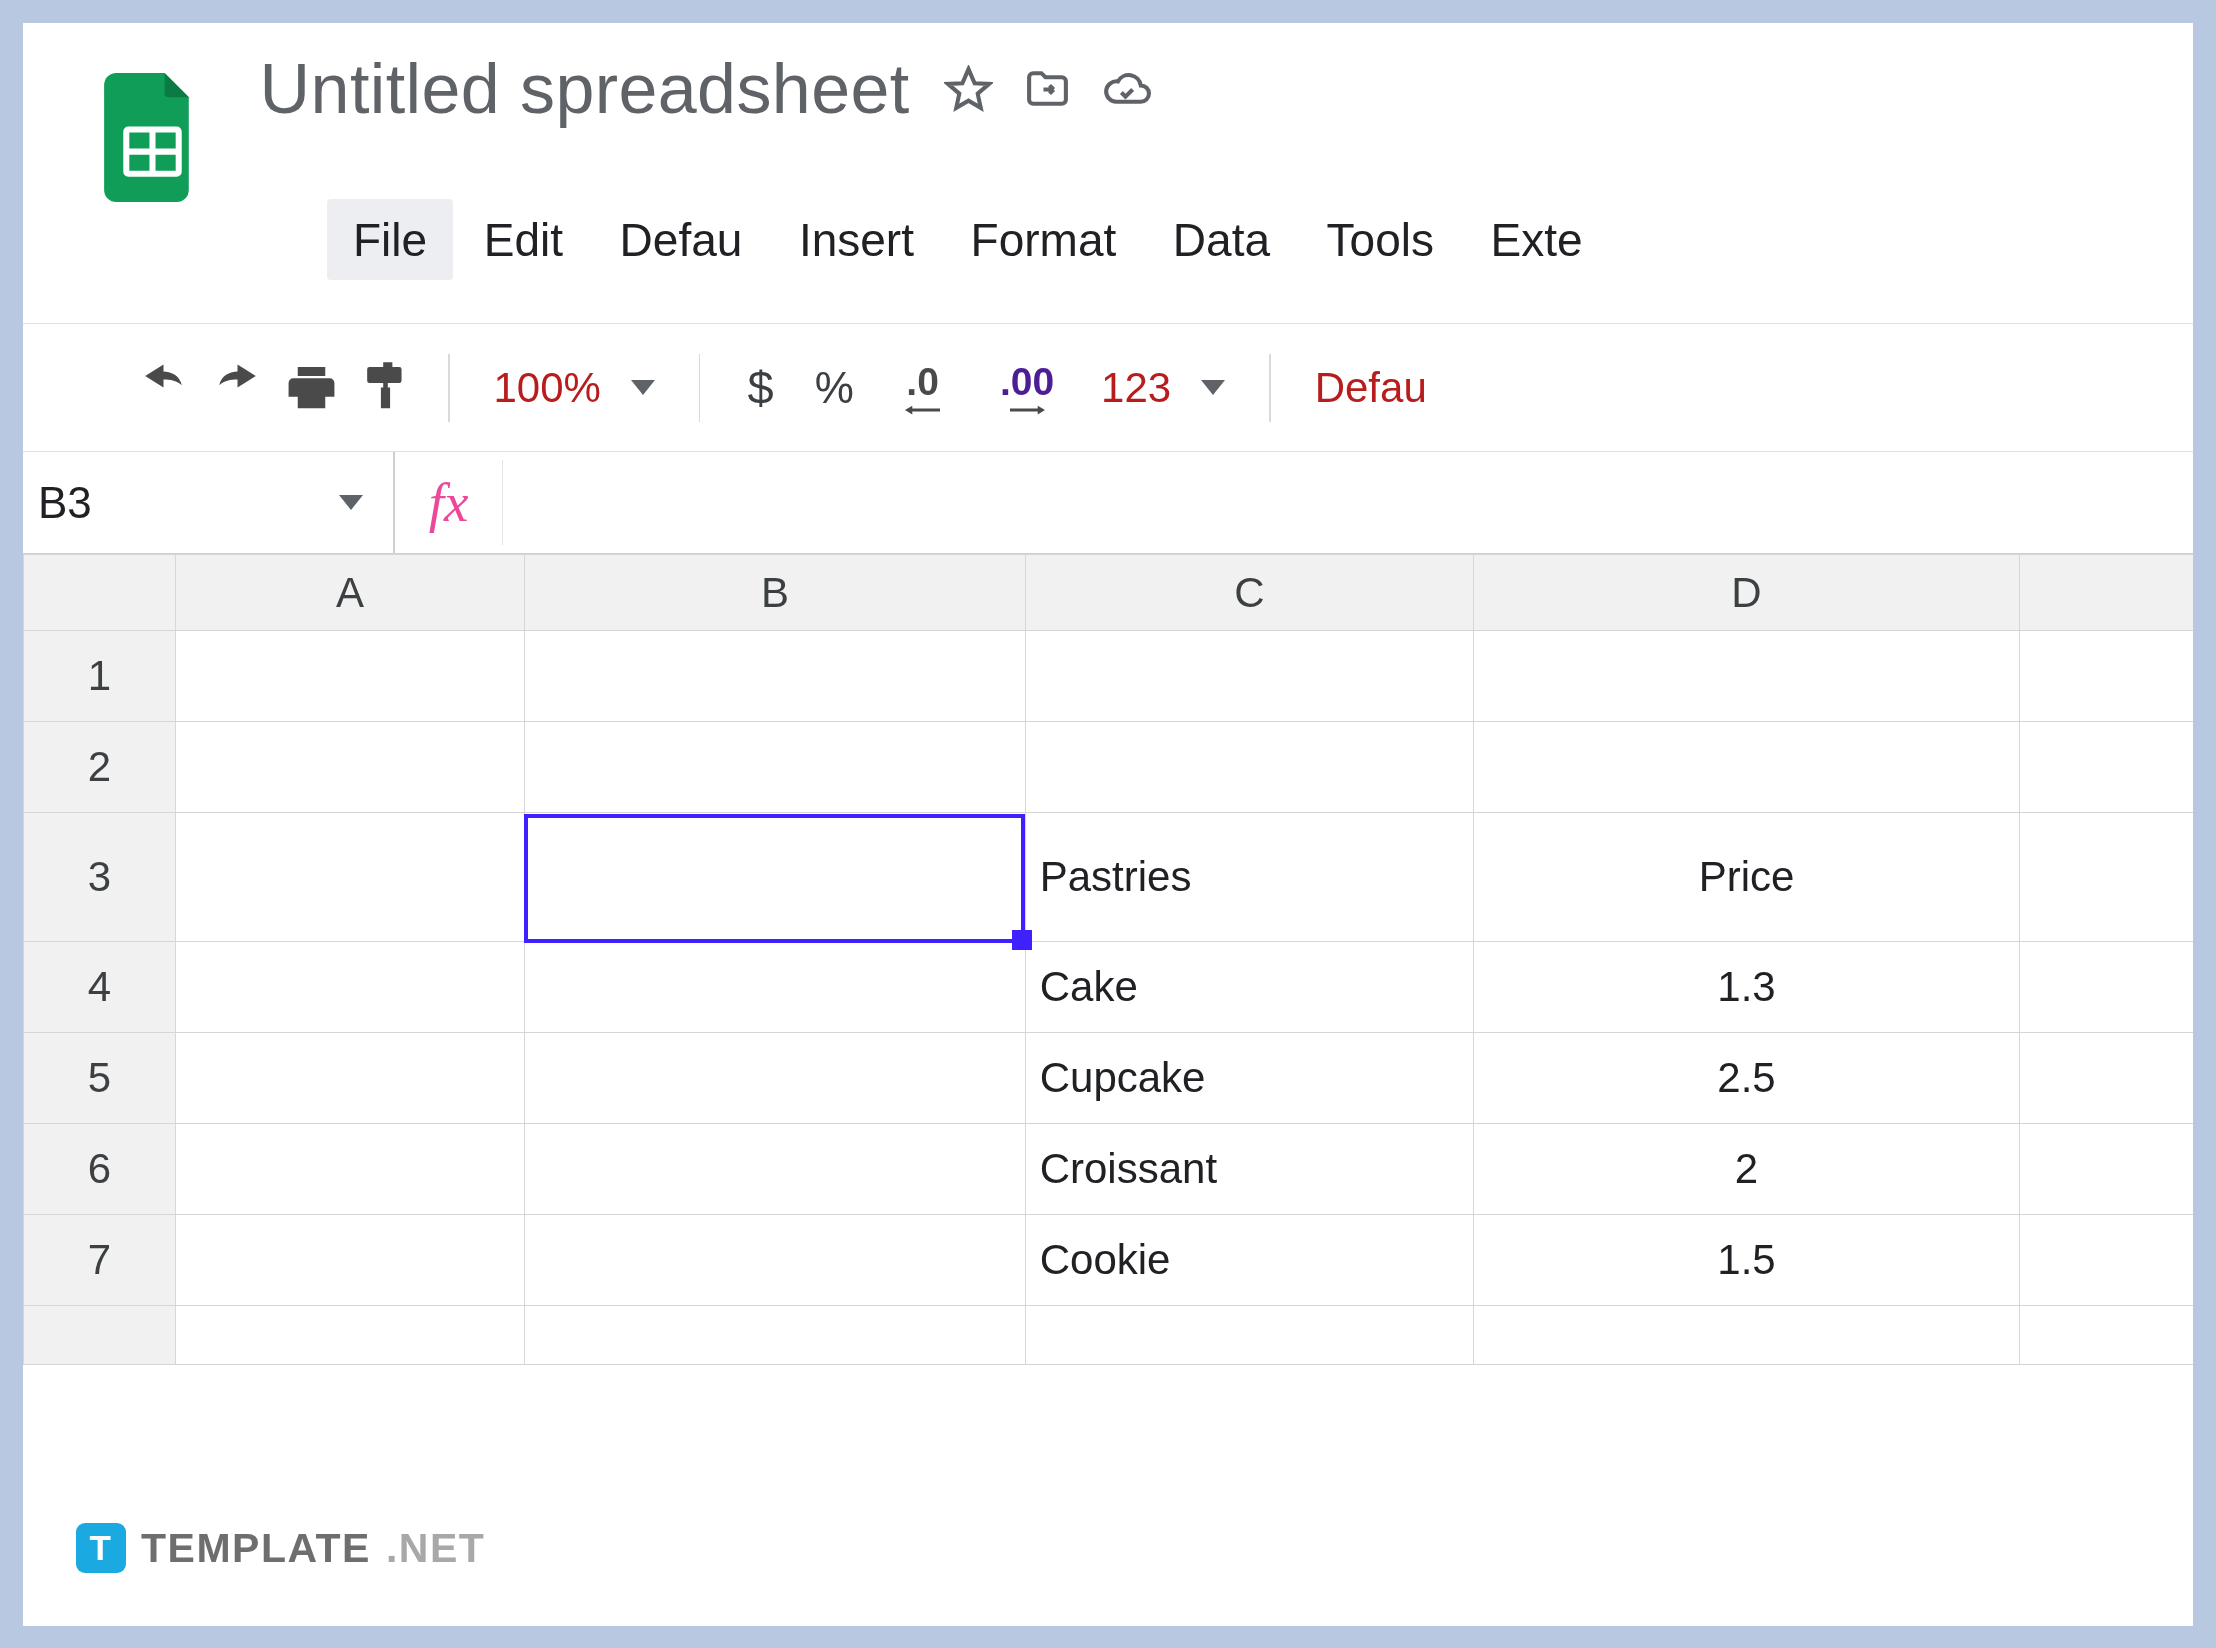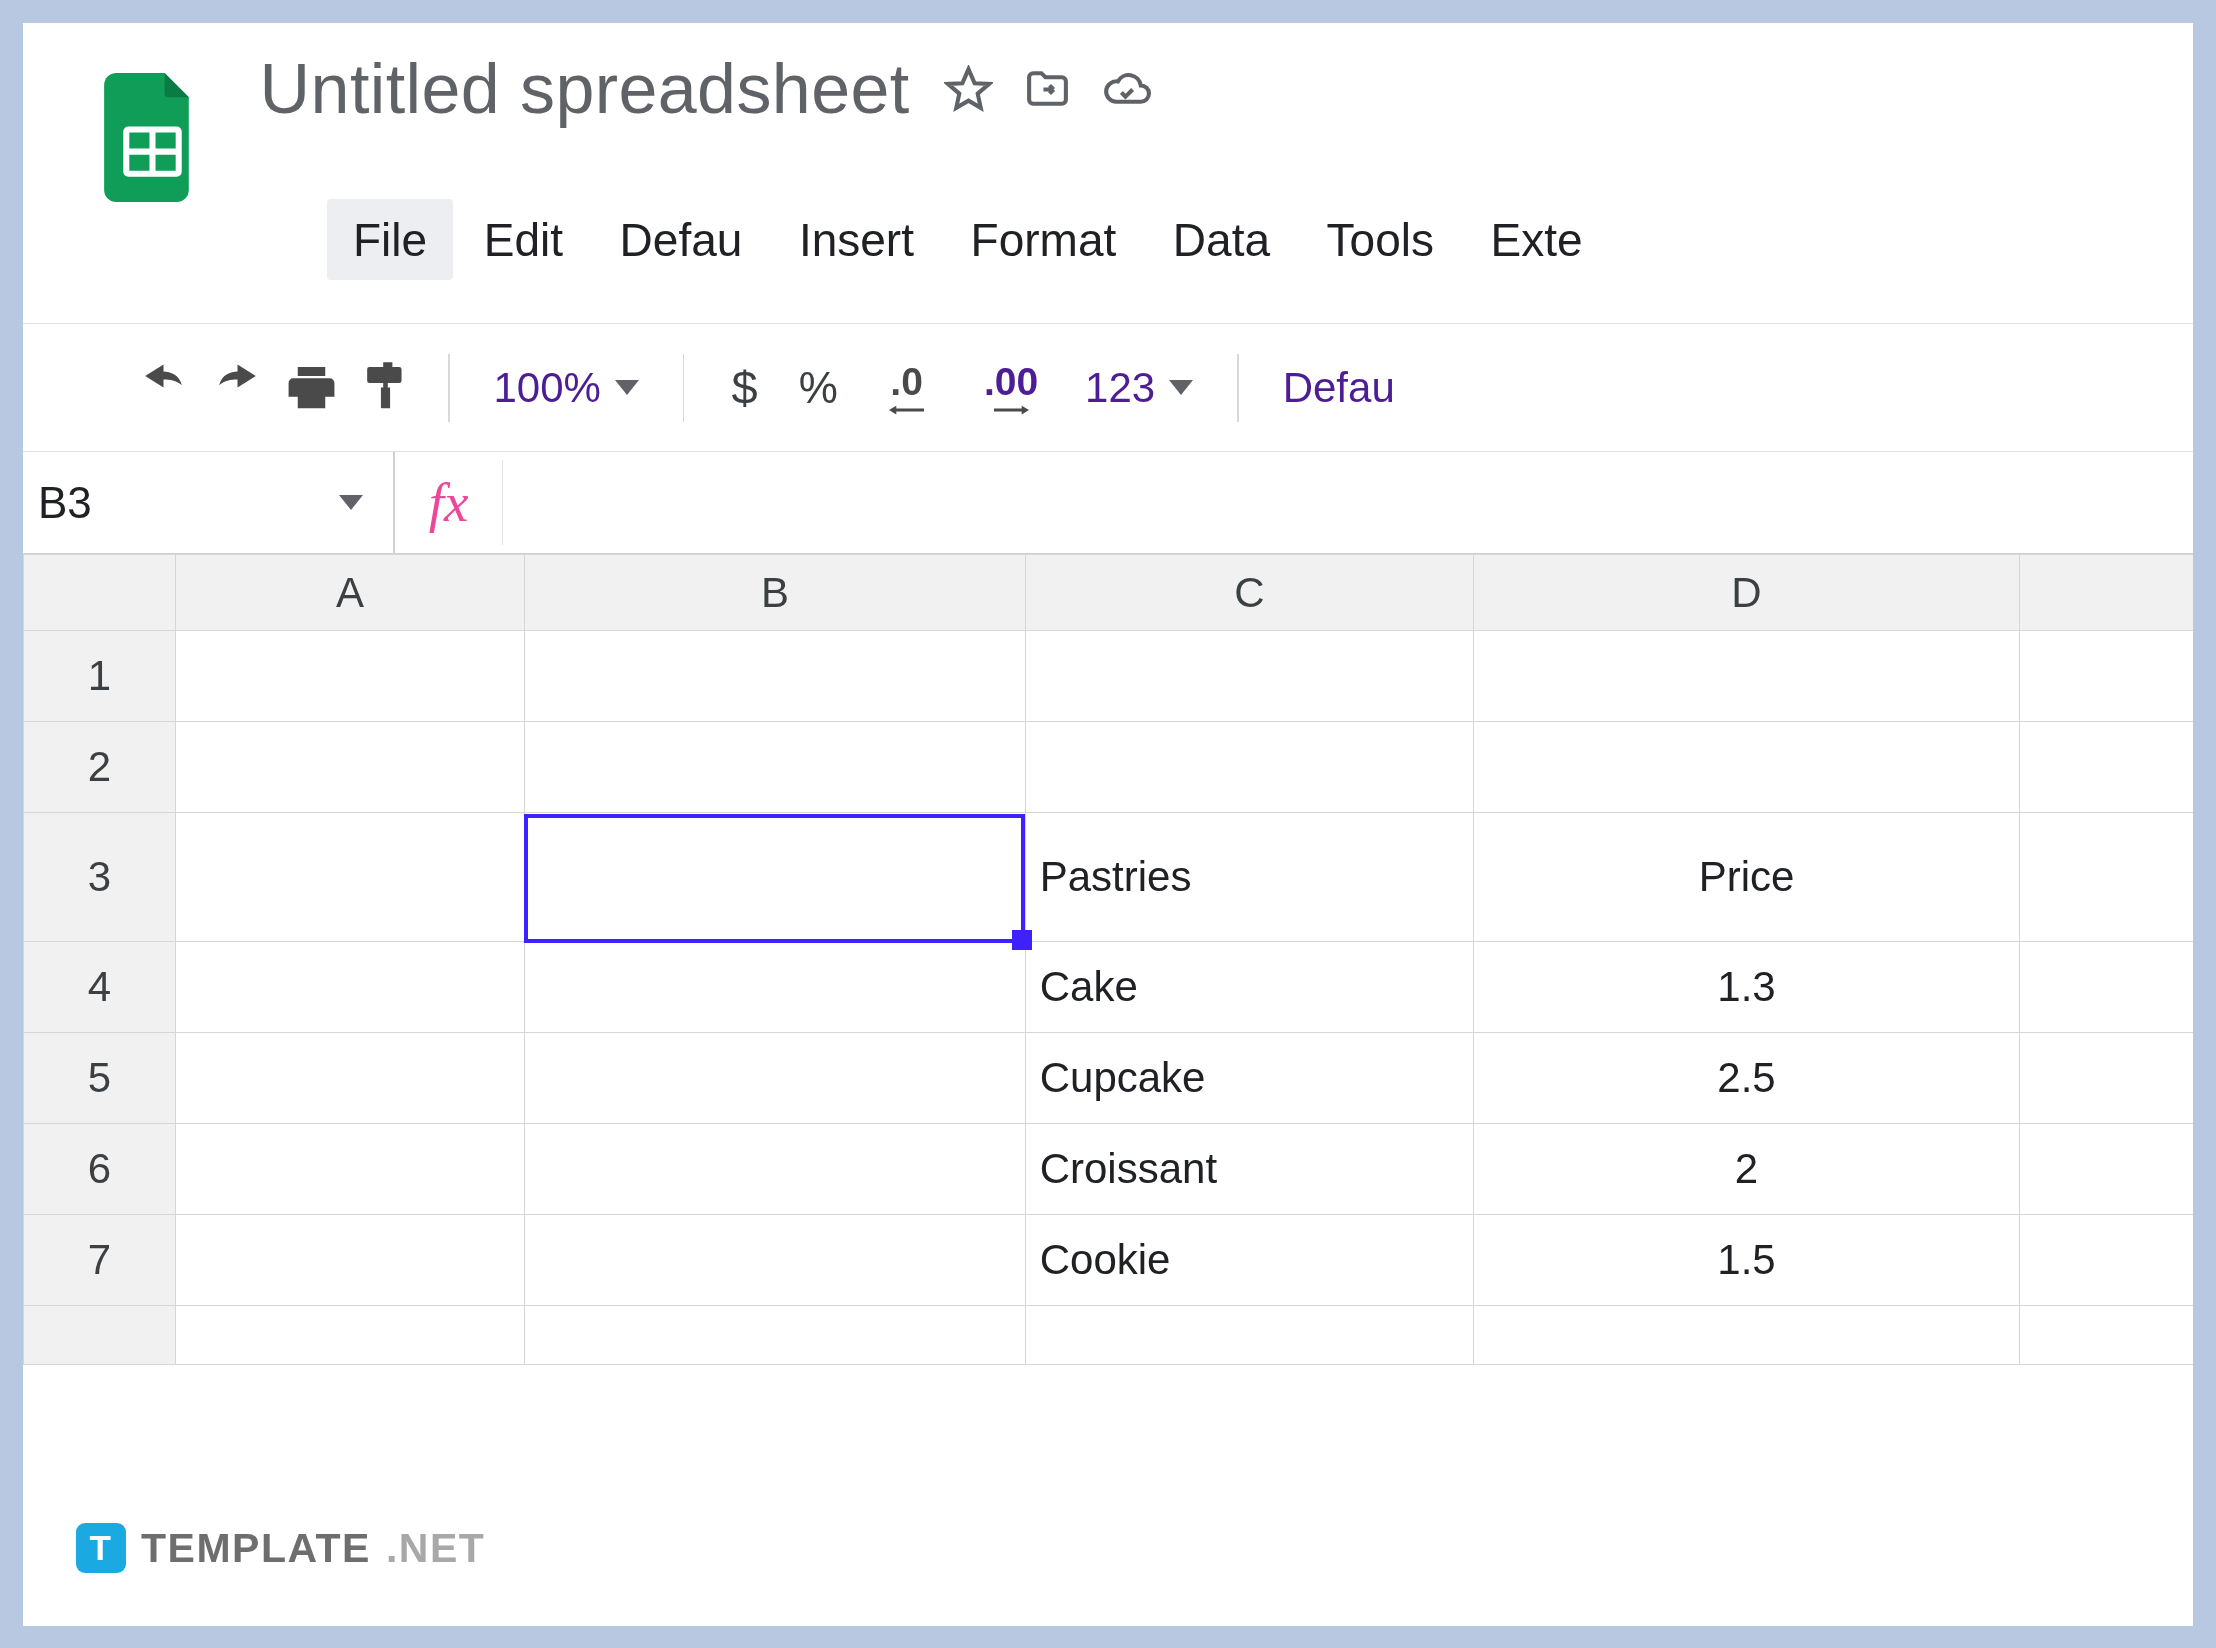--- a/index.html
+++ b/index.html
@@ -88,26 +88,26 @@
   display: flex;
   align-items: center;
   justify-content: center;
   color: #4a4a4a;
   cursor: pointer;
 }
 .tb-btn svg { width: 55px; height: 55px; }
 .tb-sep { width: 1.5px; height: 68px; background: #d9d9d9; margin: 0 23px; }
 .tb-text {
   font-size: 42px;
-  color: #4c1d95;
+  color: #b91c1c;
   padding: 0 15px;
   cursor: pointer;
   display: flex;
   align-items: center;
-  gap: 14px;
+  gap: 30px;
 }
 .tb-num {
   font-size: 41px;
   color: #3c4043;
   padding: 0 18px;
   cursor: pointer;
   letter-spacing: -0.8px;
 }
 .caret-down {
   width: 0; height: 0;

